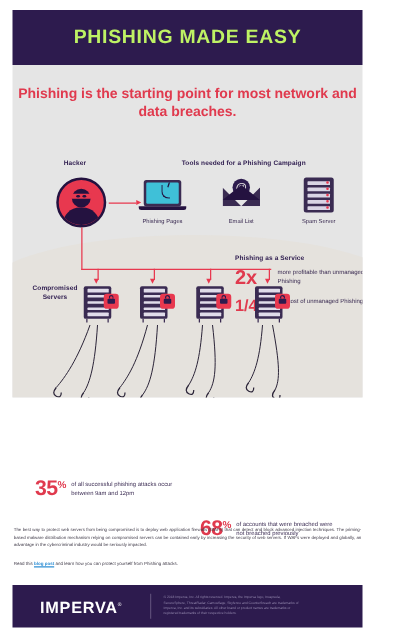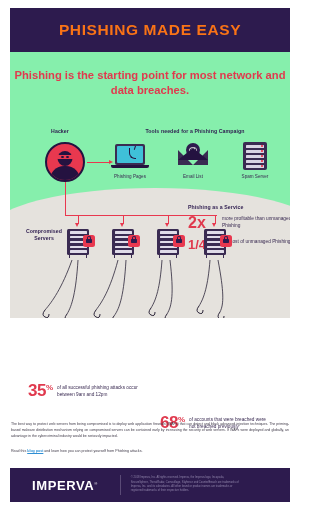--- a/index.html
+++ b/index.html
@@ -12,29 +12,29 @@
   .page { position: relative; width: 300px; height: 509px; background: #ffffff; }
 
   
   .header {
     position: absolute; left: 10px; top: 8px;
     width: 280px; height: 44px;
     background: #2d1b4e;
     display: flex; align-items: center; justify-content: center;
   }
   .header-title {
-    color: #f97316; font-size: 15.5px; font-weight: bold;
+    color: #bef264; font-size: 15.5px; font-weight: bold;
     letter-spacing: 0.6px; text-align: center;
   }
 
   
   .body-panel {
     position: absolute; left: 10px; top: 52px;
     width: 280px; height: 266px;
-    background: #86efac;
+    background: #e5e5e5;
     overflow: hidden;
   }
   .wave {
     position: absolute; left: -20px; bottom: 0; width: 330px; height: 130px;
     background: #e5e2dd;
     border-radius: 50% 50% 0 0 / 42px 42px 0 0;
   }
 
   .subtitle {
     position: absolute; left: 0; top: 16px; width: 280px;

